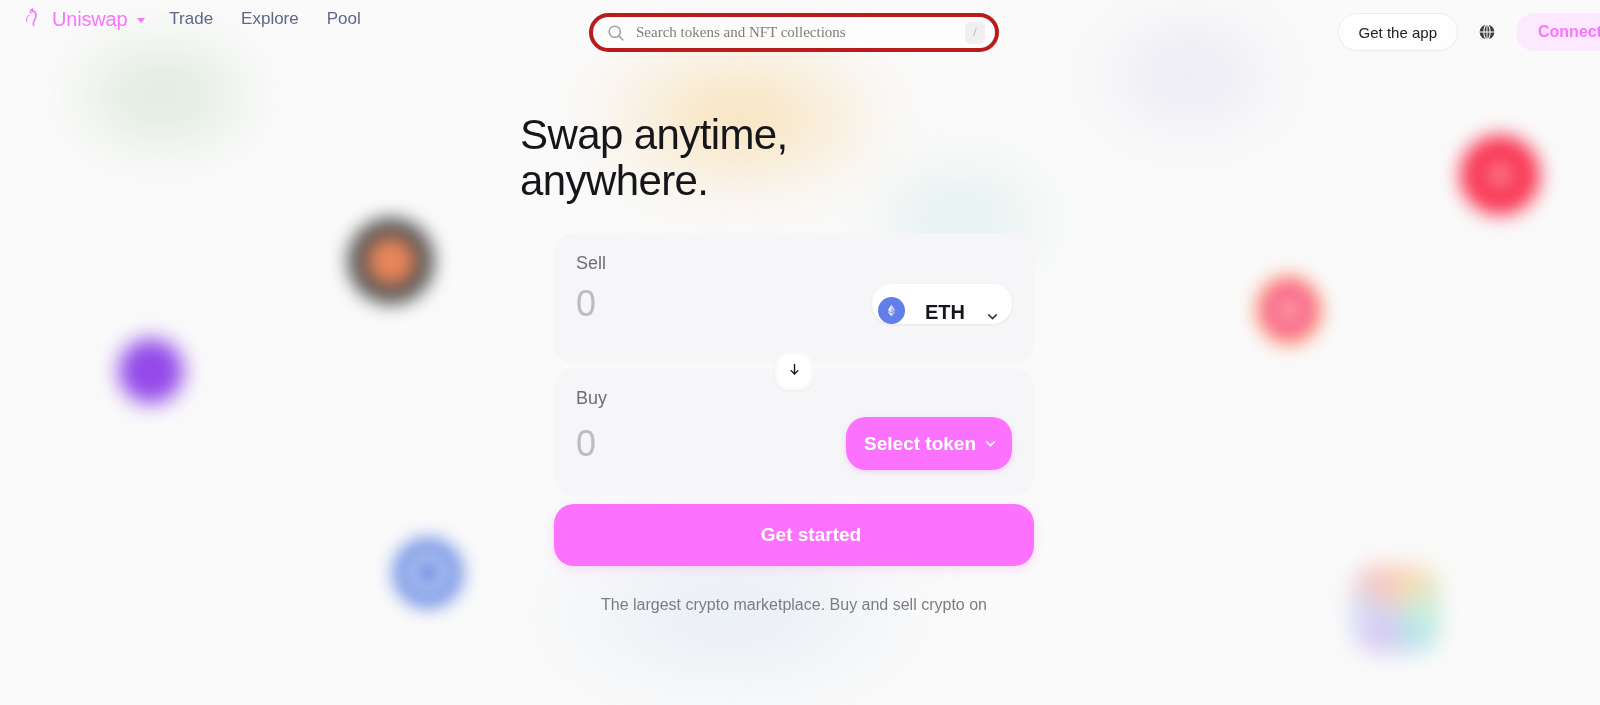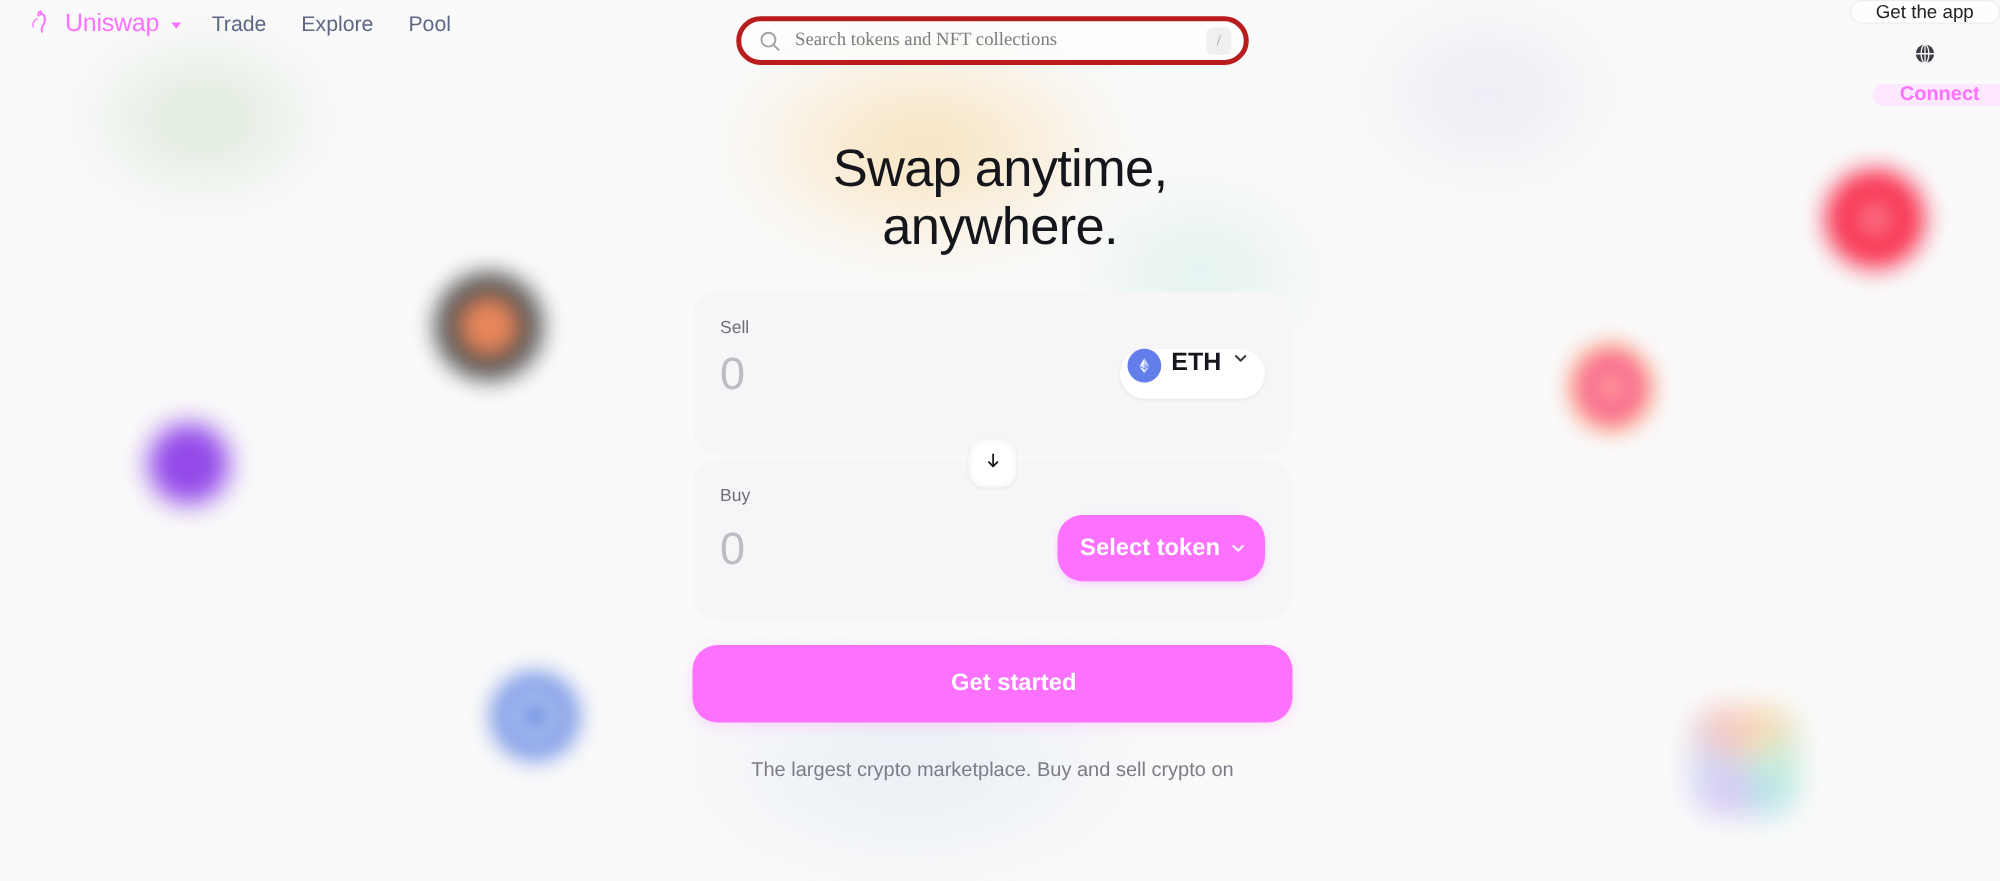--- a/index.html
+++ b/index.html
@@ -134,21 +134,21 @@
   .search-ph { flex:1; font-size:15px; color:#7D7D7D; }
   .slash-key {
     width:20px;height:22px;border-radius:5px;background:#F0F0F2;
     display:flex;align-items:center;justify-content:center;
     font-size:12px;color:#9B9B9F;
   }
 
   
   .nav-right {
     position:absolute; right:0; top:0; height:64px;
-    display:flex; align-items:center; gap:14px; padding-right:0;flex-direction:column;
+    display:flex; align-items:center; gap:14px; padding-right:0;
   }
   .get-app-btn {
     height:38px; padding:0 20px; border-radius:19px;
     background:rgba(255,255,255,.7); border:1px solid #EDEDEF;
     display:flex; align-items:center; justify-content:center;
     font-size:15px; color:#222; cursor:pointer;
     box-shadow:0 1px 2px rgba(0,0,0,.02);
   }
   .globe-btn {
     width:30px;height:30px;display:flex;align-items:center;justify-content:center;
@@ -158,50 +158,50 @@
     height:38px; padding:0 22px; border-radius:19px;
     background:#FCE9FF; color:#FC72FF;
     font-size:16px; font-weight:600;
     display:flex; align-items:center; justify-content:center;
     cursor:pointer; margin-right:-24px;
   }
 
   
   .hero {
     position:absolute; left:50%; transform:translateX(-50%);
-    top:112px; width:560px; text-align:center; z-index:10;
+    top:112px; width:560px; text-align:left; z-index:10;
   }
   .hero-title {
     font-size:42px; line-height:46px; font-weight:400;
     color:#15161B; letter-spacing:-.6px;
   }
 
   
   .swap {
     position:absolute; left:554px; top:233px;
     width:480px; z-index:10;
   }
   .panel {
     background:#F6F6F8;
     border-radius:20px;
     padding:20px 22px 22px 22px;
     position:relative;
   }
   .panel-sell { height:131px; }
   .panel-buy  { height:128px; margin-top:4px; }
-  .panel-label { font-size:14px; color:#6E6E78; }
+  .panel-label { font-size:18px; color:#6E6E78; }
   .panel-row {
     display:flex; align-items:center; justify-content:space-between;
     margin-top:8px;
   }
   .amount {
     font-size:36px; color:#BCBCC4; font-weight:400; line-height:44px;
   }
   .token-pill {
-    display:flex; align-items:flex-start; gap:8px;
+    display:flex; align-items:flex-end; gap:20px;
     background:#FFFFFF; border-radius:20px;
     height:40px; padding:0 12px 0 6px; cursor:pointer;
     box-shadow:0 1px 3px rgba(0,0,0,.07);
   }
   .eth-coin {
     width:27px;height:27px;border-radius:50%;
     background:#627EEA; display:flex;align-items:center;justify-content:center;
   }
   .token-sym { font-size:20px; font-weight:600; color:#16171C; }
   .chev { width:15px; height:15px; opacity:.85; }
@@ -218,21 +218,21 @@
     position:absolute; left:50%; transform:translateX(-50%);
     top:119px;
     width:38px; height:38px; border-radius:13px;
     background:#FFFFFF; border:3px solid #FAFAFA;
     display:flex; align-items:center; justify-content:center;
     cursor:pointer; z-index:5;
     box-shadow:0 1px 3px rgba(0,0,0,.05);
   }
 
   .cta {
-    margin-top:20px; height:62px; border-radius:20px;
+    margin-top:8px; height:62px; border-radius:20px;
     background:#FC72FF; color:#FFFFFF;
     font-size:19px; font-weight:600;
     display:flex; align-items:center; justify-content:center;
     cursor:pointer;
     box-shadow:0 3px 12px rgba(252,114,255,.22);
     padding-left:34px;
   }
 
   .subtitle {
     margin-top:26px; text-align:center;

